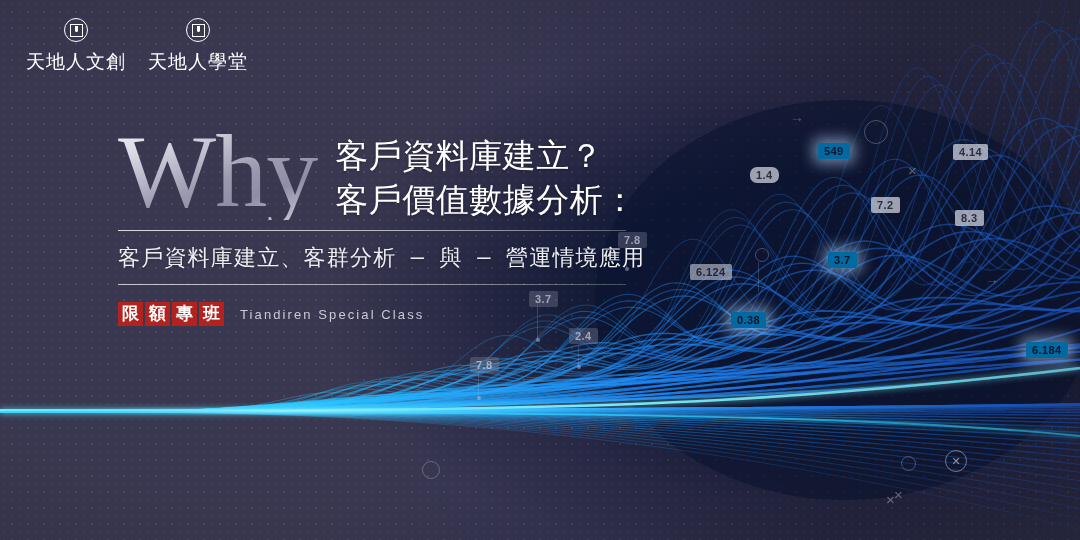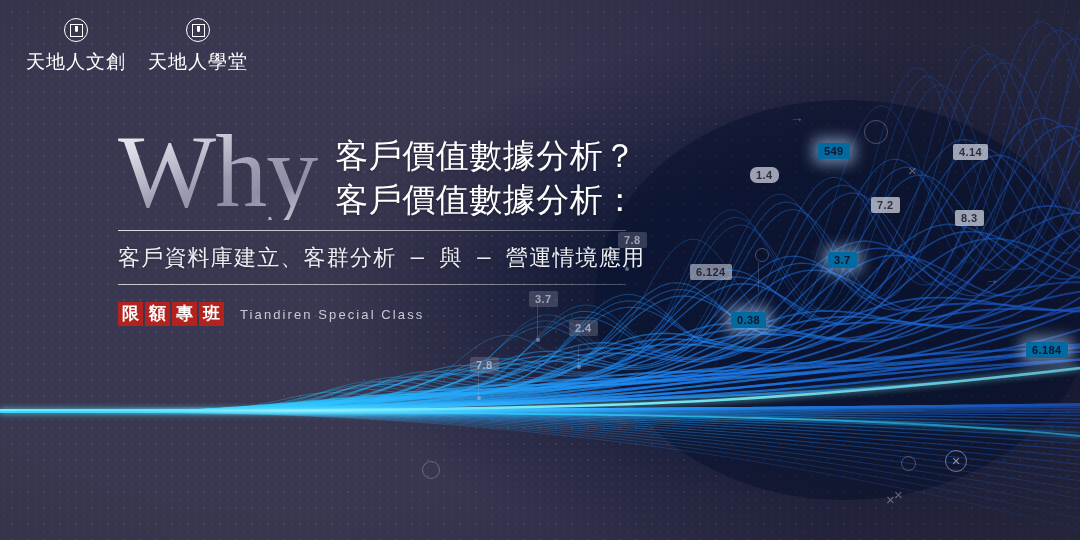--- a/index.html
+++ b/index.html
@@ -303,21 +303,21 @@
           </span>
       </span>
       <span class="logo-text">天地人學堂</span>
     </div>
   </div>
 
   <div class="headline">
     <div class="hl-row">
       <div class="why">Why</div>
       <div class="cn-lines">
-        <div class="cn-line">客戶價值數據分析？</div>
+        <div class="cn-line">客戶資料庫建立？</div>
         <div class="cn-line">客戶價值數據分析：</div>
       </div>
     </div>
     <div class="rule"></div>
     <div class="subtitle">客戶資料庫建立、客群分析 ─ 與 ─ 營運情境應用</div>
     <div class="rule2"></div>
 
     <div class="badge-row">
       <div class="badge">
         <b>限</b>
@@ -335,21 +335,21 @@
       <div class="dlabel dim" style="left: 953px; top: 144px;">4.14</div>
       <div class="dlabel dim" style="left: 871px; top: 197px;">7.2</div>
       <div class="dlabel dim" style="left: 955px; top: 210px;">8.3</div>
       <div class="dlabel bright" style="left: 828px; top: 252px;">3.7</div>
       <div class="dlabel dim-dark" style="left: 690px; top: 264px;">6.124</div>
       <div class="dlabel bright" style="left: 731px; top: 312px;">0.38</div>
       <div class="dlabel bright" style="left: 1026px; top: 342px;">6.184</div>
       <div class="dlabel faint" style="left: 529px; top: 291px;">3.7</div>
       <div class="dlabel faint" style="left: 470px; top: 357px;">7.8</div>
       <div class="dlabel faint" style="left: 618px; top: 232px;">7.8</div>
-      <div class="dlabel faint" style="left: 569px; top: 320px;">2.4</div>
+      <div class="dlabel faint" style="left: 569px; top: 328px;">2.4</div>
       <div class="deco deco-x" style="left: 908px; top: 163px;">×</div>
       <div class="deco deco-x" style="left: 886px; top: 492px;">×</div>
       <div class="deco deco-x" style="left: 894px; top: 487px;">×</div>
       <div class="deco deco-ring" style="left: 864px; top: 120px; width: 22px; height: 22px;"></div>
       <div class="deco deco-ring" style="left: 755px; top: 248px; width: 12px; height: 12px;"></div>
       <div class="deco deco-ring" style="left: 901px; top: 456px; width: 13px; height: 13px;"></div>
       <div class="deco deco-ring" style="left: 422px; top: 461px; width: 16px; height: 16px;"></div>
       <div class="deco deco-ring-x" style="left: 945px; top: 450px;">✕</div>
       <div class="deco deco-arrow" style="left: 790px; top: 110px;">→</div>
       <div class="deco deco-arrow" style="left: 985px; top: 272px;">→</div>

